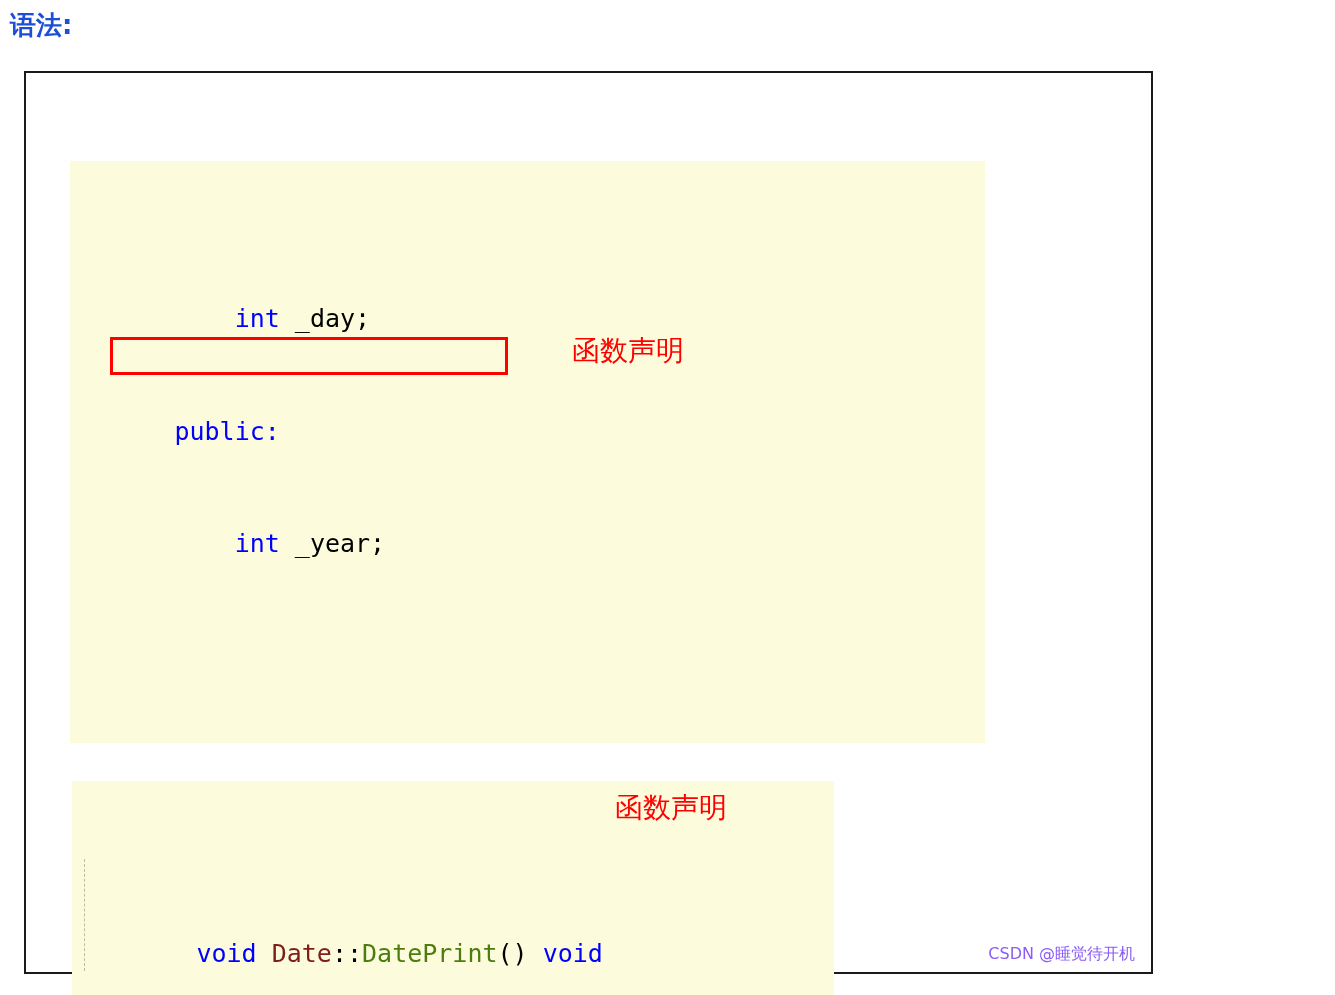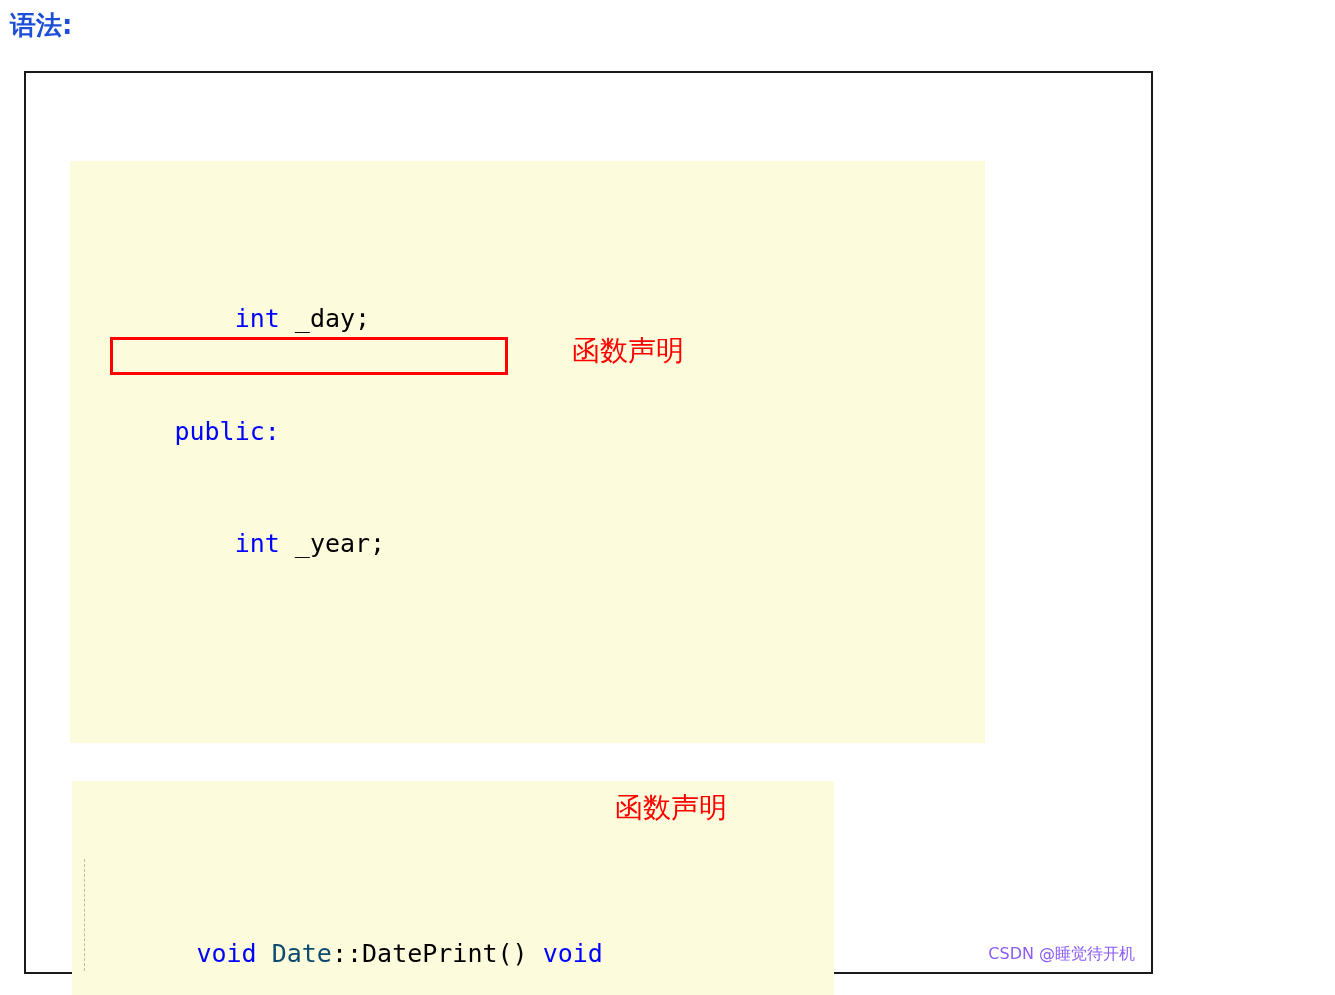--- a/index.html
+++ b/index.html
@@ -90,22 +90,22 @@
     left: 12px;
     top: 78px;
     width: 0;
     height: 112px;
     border-left: 1px dashed #bdbd9e;
   }
 
   
   .t-kw      { color: #0000ff; }              
   .t-plain   { color: #000000; }              
-  .t-type    { color: #000000; }              
-  .t-class   { color: #0c4a6e; }              
+  .t-type    { color: #4d7c0f; }              
+  .t-class   { color: #7f1d1d; }              
 
   
   .red-box {
     position: absolute;
     left: 84px;
     top: 264px;
     width: 398px;
     height: 38px;
     border: 3px solid #ff0000;
     box-sizing: border-box;

